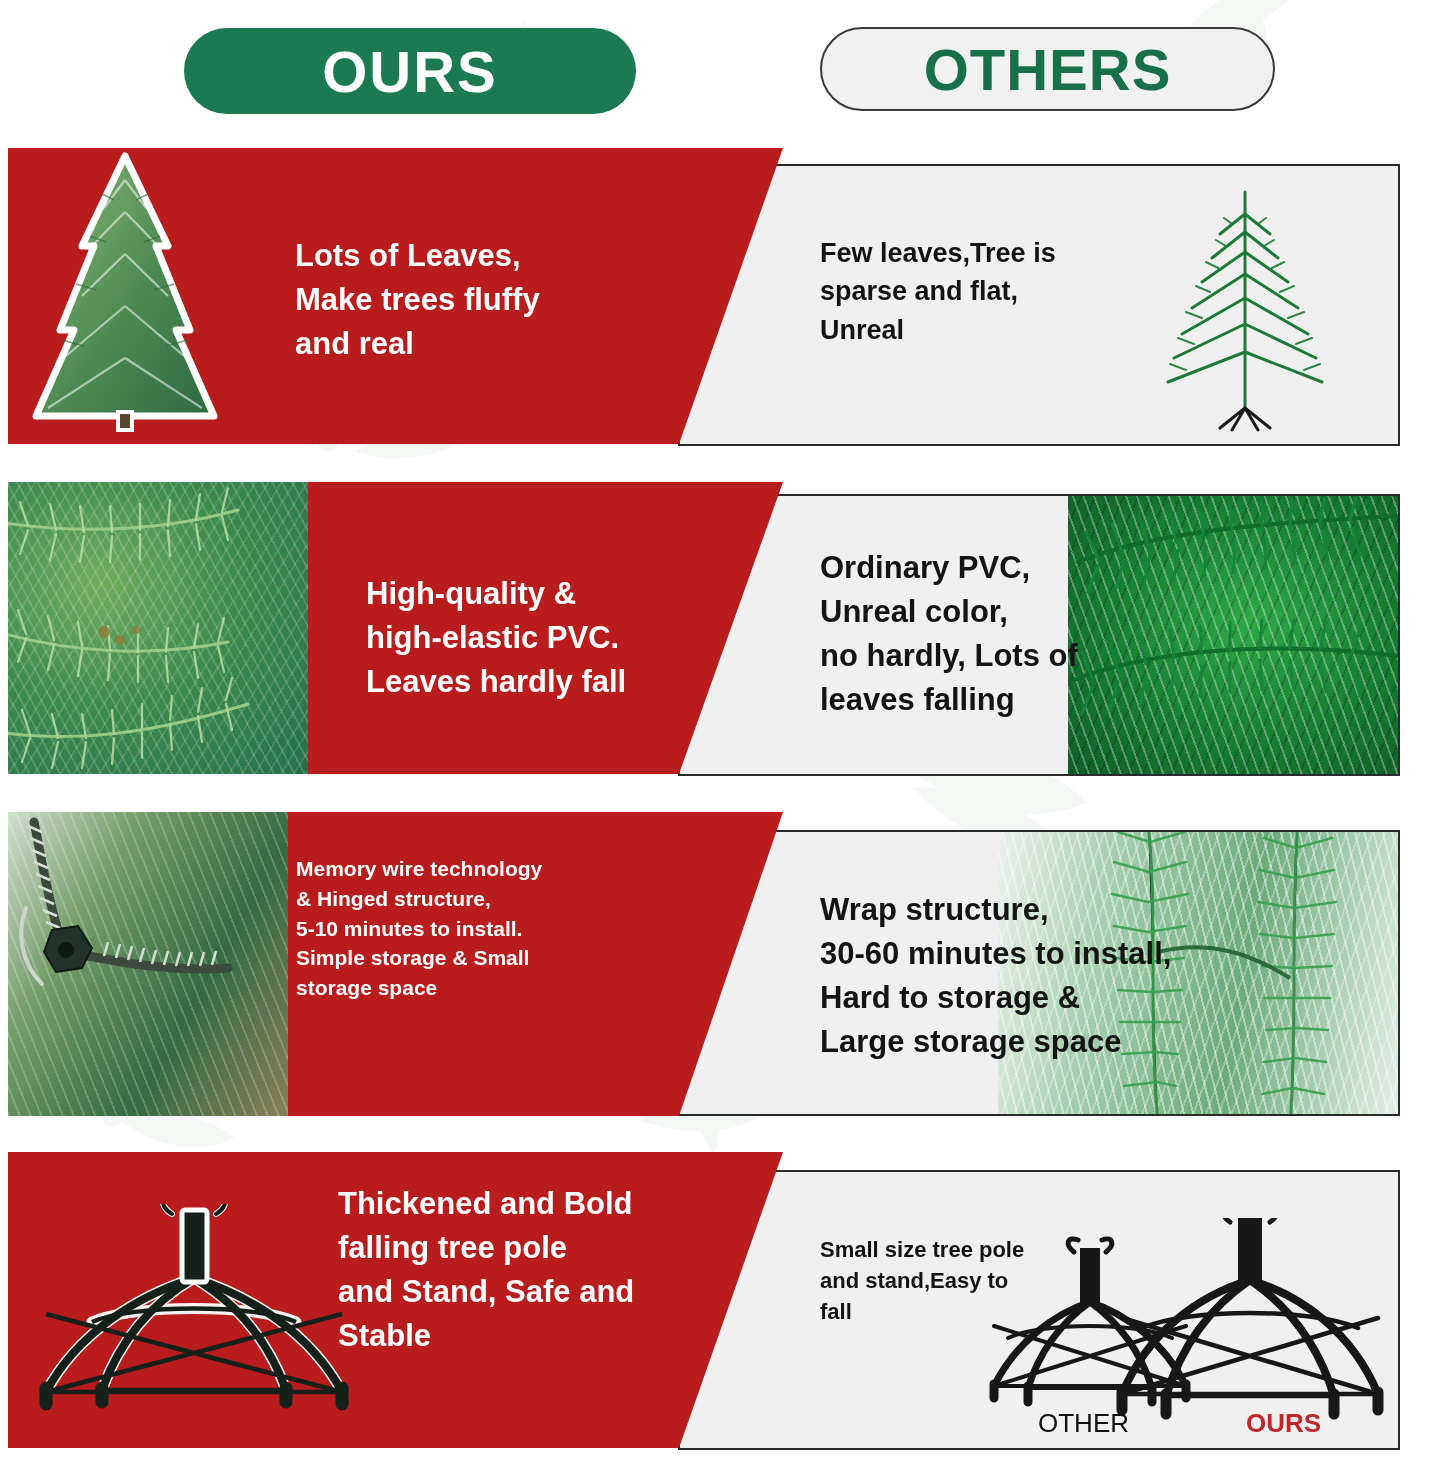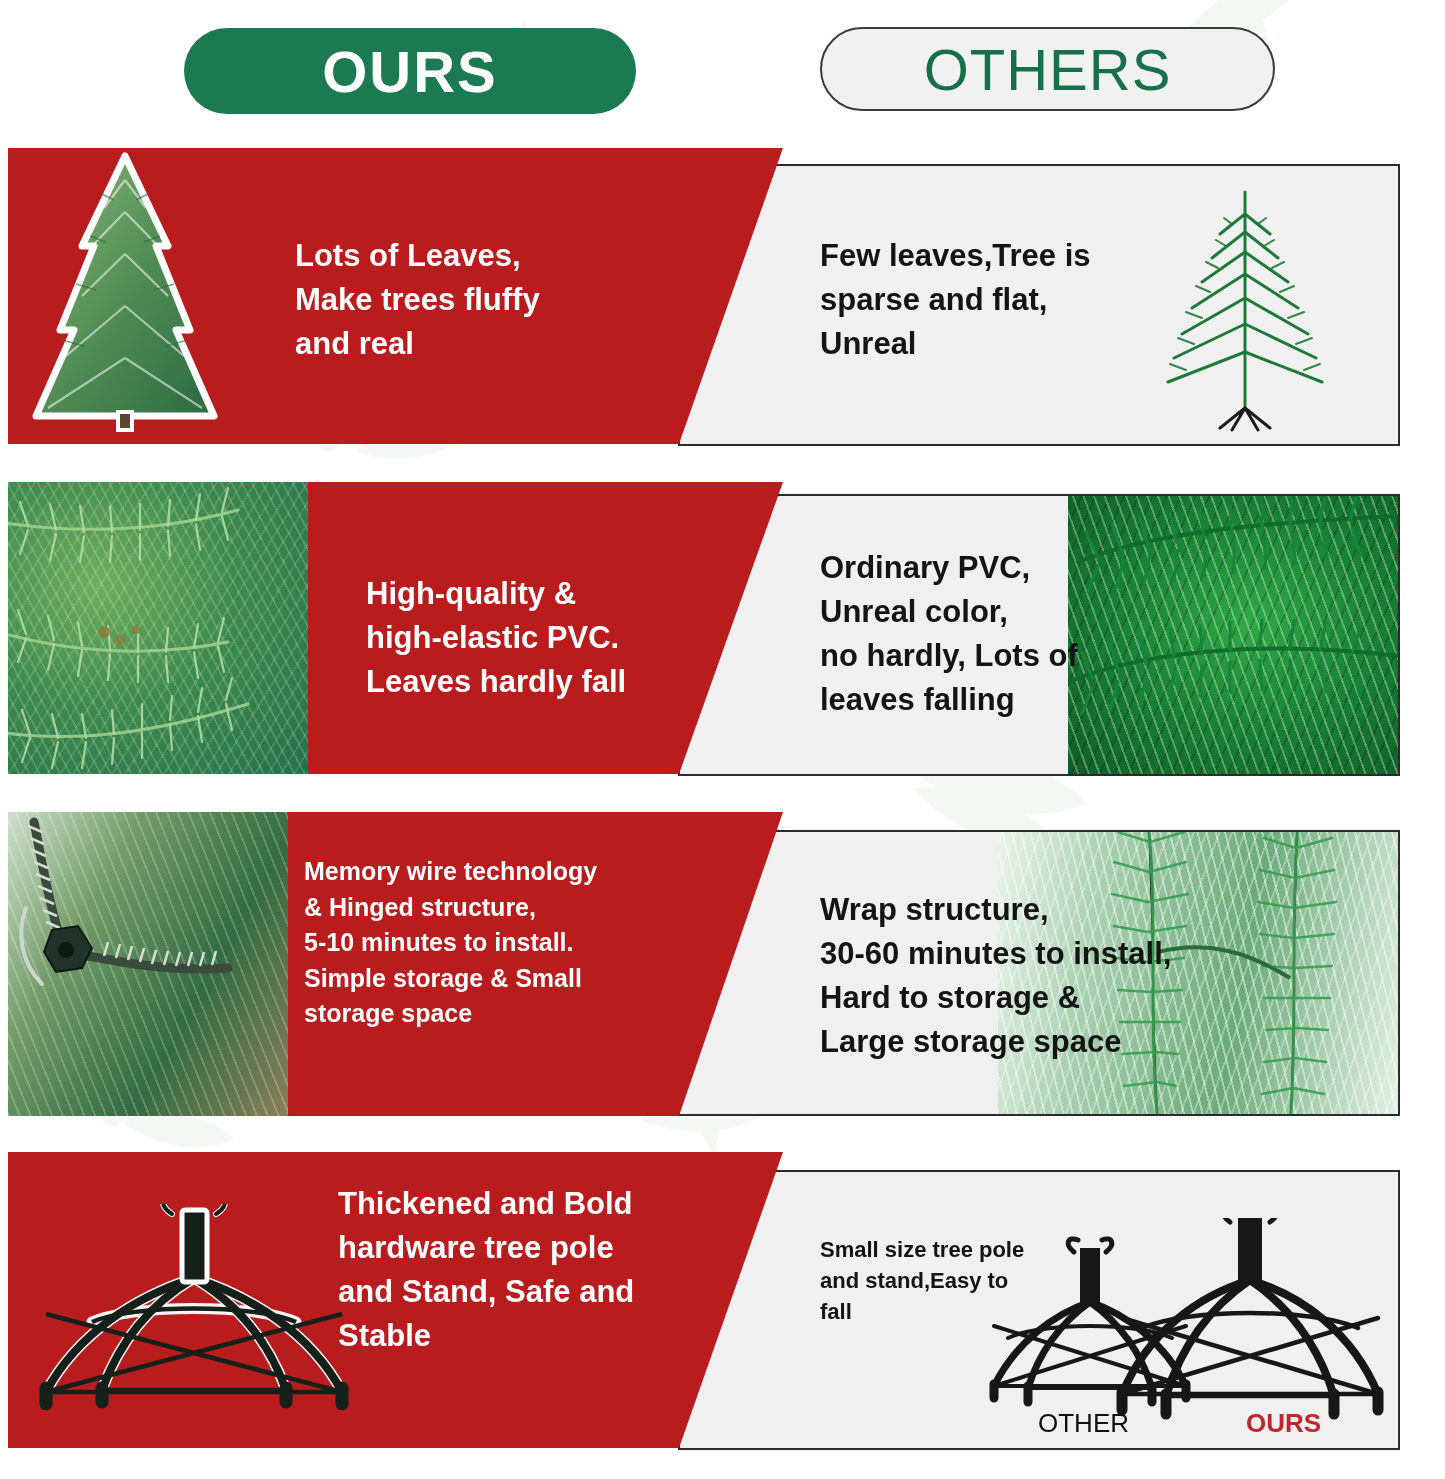--- a/index.html
+++ b/index.html
@@ -36,21 +36,21 @@
     color:#ffffff;
     font-size:58px;font-weight:bold;letter-spacing:2px;
     font-stretch:condensed;
   }
   .pill-others{
     left:820px;top:27px;width:455px;height:84px;
     background:#f1f1f1;
     border:2px solid #3a3a3a;
     border-radius:44px;
     color:#17704a;
-    font-size:58px;font-weight:normal;letter-spacing:1px;
+    font-size:58px;font-weight:bold;letter-spacing:1px;
   }
 
   
   .row{
     position:absolute;
     left:0;width:1445px;
     z-index:2;
   }
 
   
@@ -205,21 +205,21 @@
           <path d="M90 116 L76 110 M160 116 L174 110"></path>
           <path d="M82 142 L66 136 M168 142 L184 136"></path>
           <path d="M74 168 L58 162 M176 168 L192 162"></path>
           <path d="M66 194 L50 188 M184 194 L200 188"></path>
         </g>
       </g>
       <g stroke="#1a1a1a" stroke-width="3" fill="none" stroke-linecap="round">
         <path d="M125 232 L100 252 M125 232 L150 252 M125 232 L112 254 M125 232 L138 254"></path>
       </g>
     </svg>
-    <div class="txt txt-others" style="left:140px;top:68px;font-size:31px;">Few leaves,Tree is
+    <div class="txt txt-others" style="left:140px;top:68px;font-size:27px;">Few leaves,Tree is
 sparse and flat,
 Unreal</div>
   </div>
 
   <div class="card-ours" style="width:775px;height:296px;">
     <svg style="position:absolute;left:10px;top:2px;" width="215" height="292" viewBox="0 0 215 292">
       <defs>
         <linearGradient id="g1" x1="0" y1="0" x2="1" y2="1">
           <stop offset="0%" stop-color="#8ab978"></stop>
           <stop offset="55%" stop-color="#4d8a52"></stop>
@@ -372,21 +372,21 @@
                  M192 154 l4 -14 M204 153 l4 -14"></path>
       </g>
       <g fill="#20322a" stroke="#0d1a14" stroke-width="2">
         <path d="M44 118 l26 -4 l14 22 l-10 20 l-26 4 l-12 -20 Z"></path>
         <circle cx="58" cy="138" r="7" fill="#0c1a12"></circle>
       </g>
       <g stroke="#cdd6cd" stroke-width="4" fill="none" stroke-linecap="round">
         <path d="M18 96 C8 122 14 152 34 172"></path>
       </g>
     </svg>
-    <div class="txt txt-ours" style="left:296px;top:42px;font-size:25px;">Memory wire technology
+    <div class="txt txt-ours" style="left:288px;top:42px;font-size:21px;">Memory wire technology
 &amp; Hinged structure,
 5-10 minutes to install.
 Simple storage &amp; Small
 storage space</div>
   </div>
 
 </div>
 
 <div class="row" style="top:1152px;height:300px;">
 
@@ -477,18 +477,18 @@
         <path d="M194 10 C210 0 202 -12 188 -4"></path>
       </g>
       <g fill="none" stroke="#16201a" stroke-width="4" stroke-linecap="round">
         <path d="M150 10 C134 0 142 -12 156 -4"></path>
         <path d="M194 10 C210 0 202 -12 188 -4"></path>
       </g>
       <rect x="160" y="6" width="25" height="72" rx="3" fill="#16201a" stroke="#ffffff" stroke-width="5"></rect>
     </svg>
 
     <div class="txt txt-ours" style="left:330px;top:30px;font-size:31px;">Thickened and Bold
-hardware tree pole
+falling tree pole
 and Stand, Safe and
 Stable</div>
   </div>
 
 </div>
 
 </body></html>

